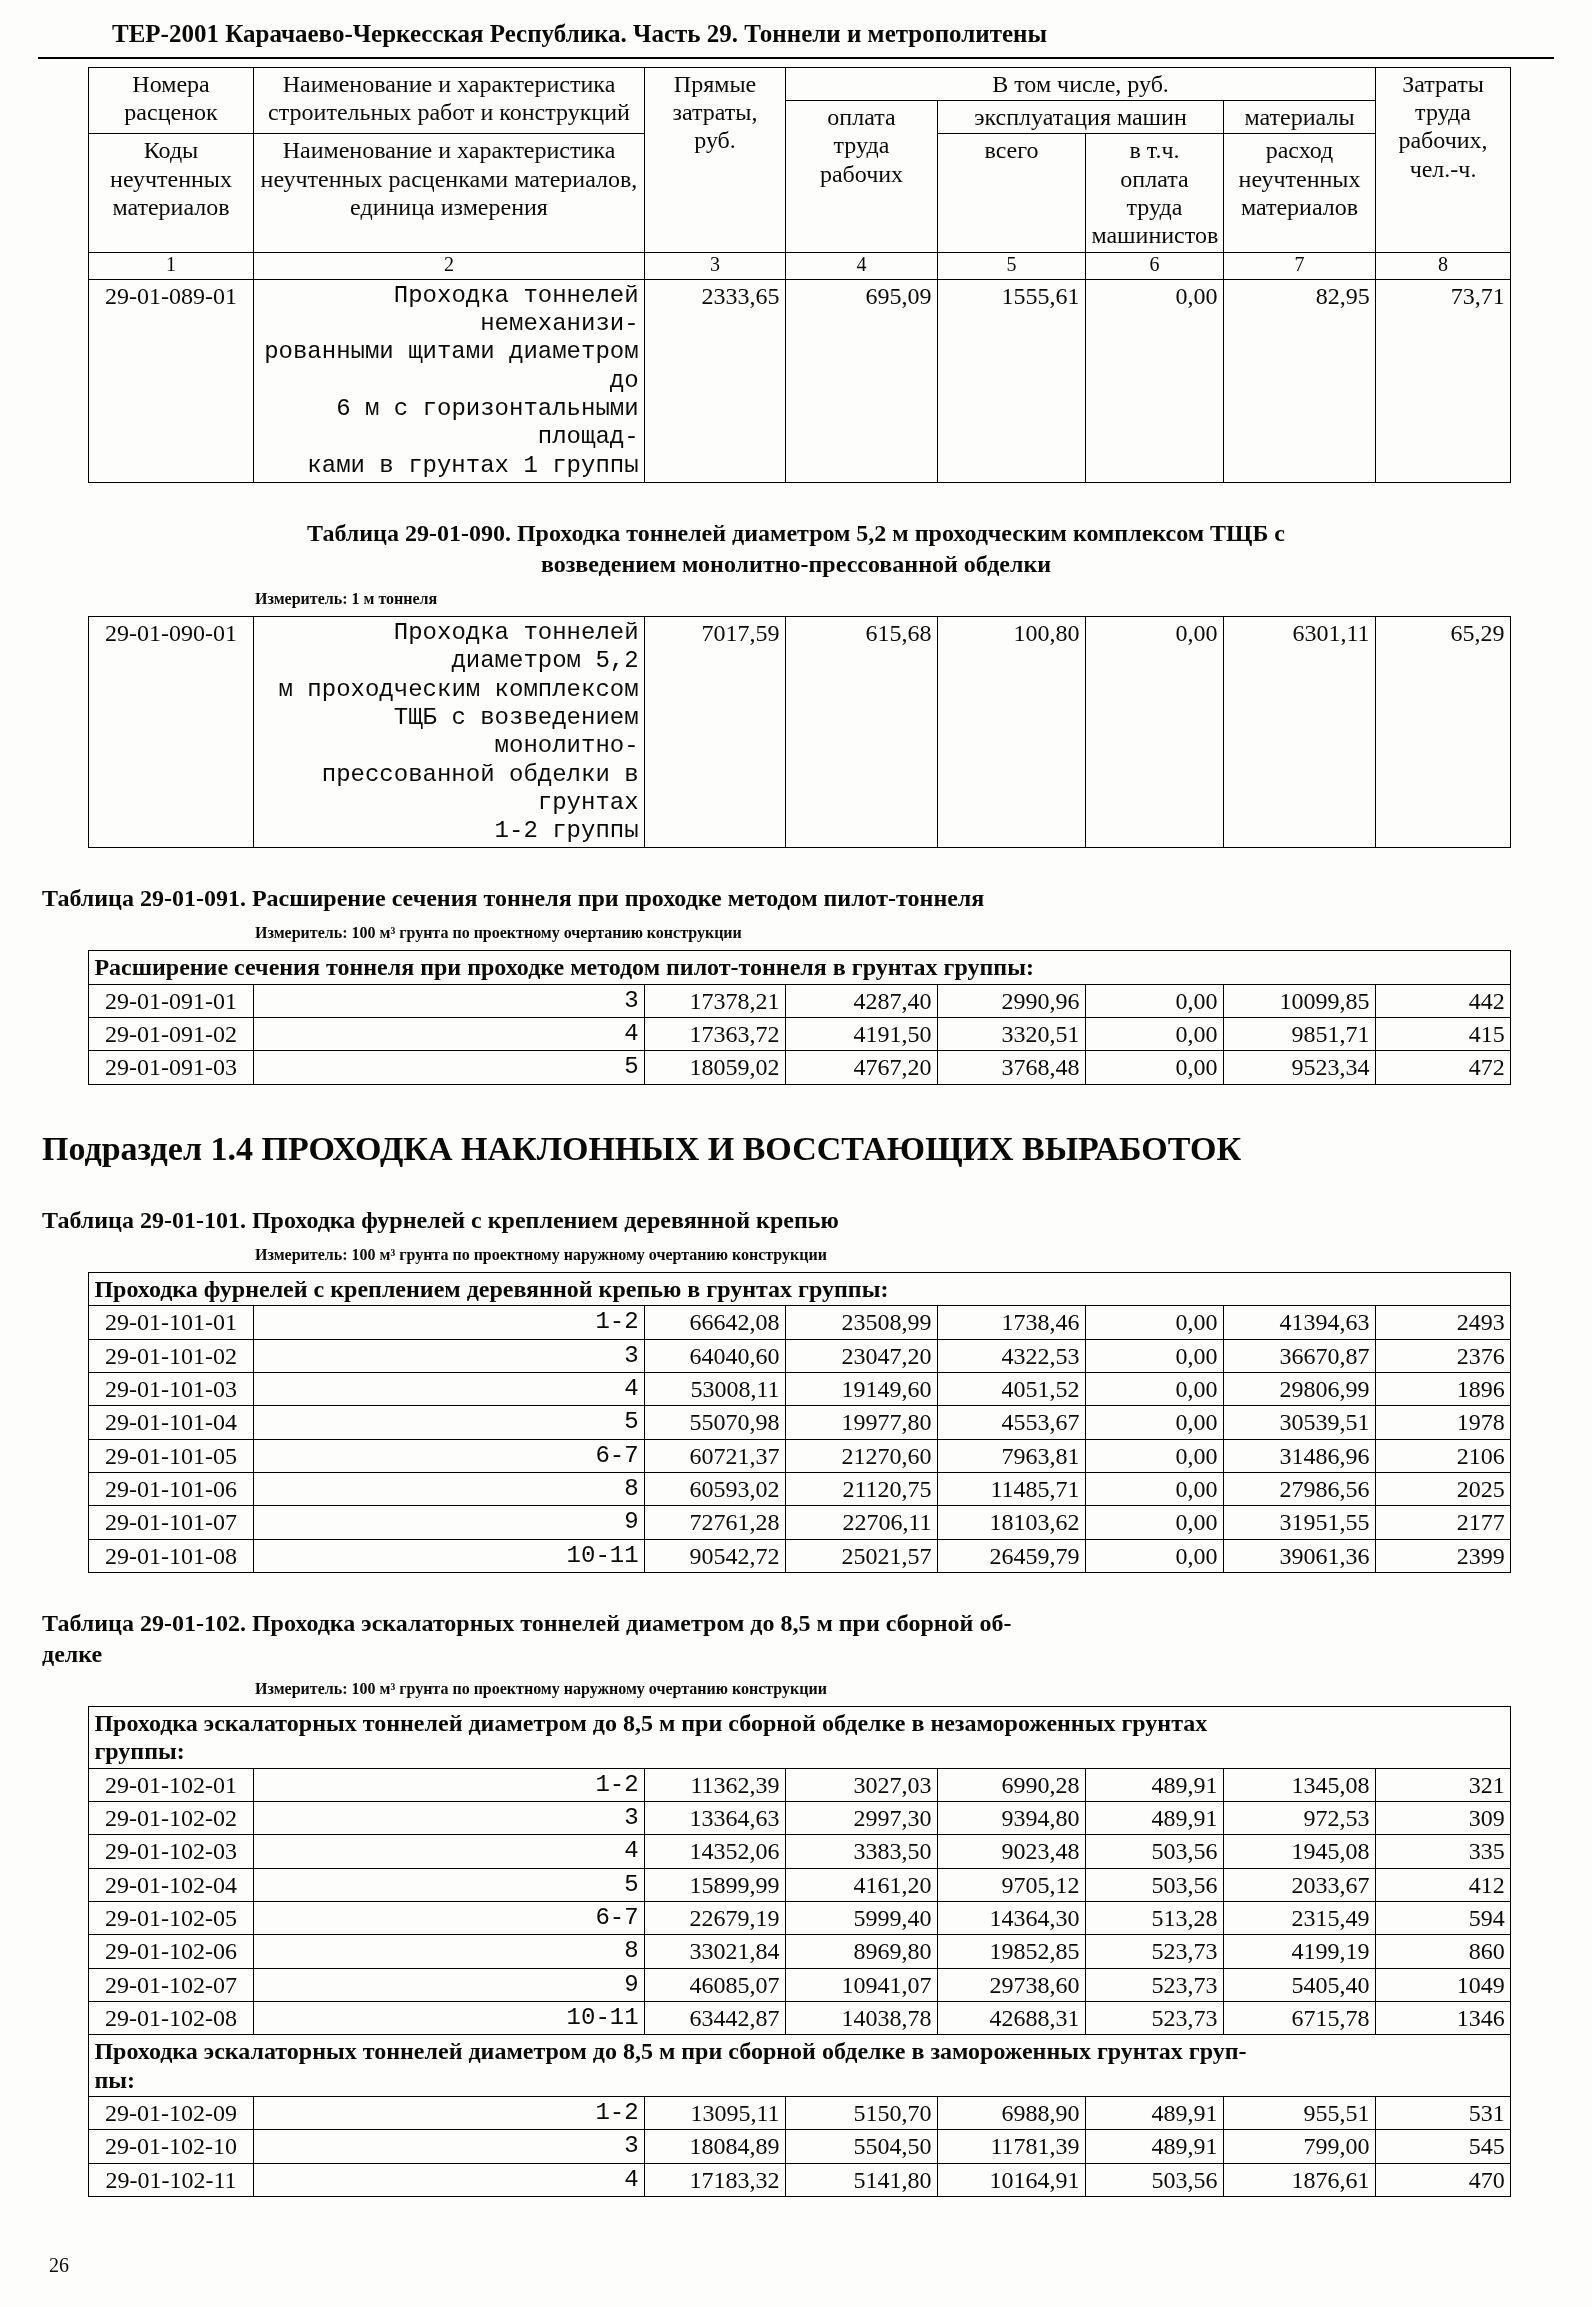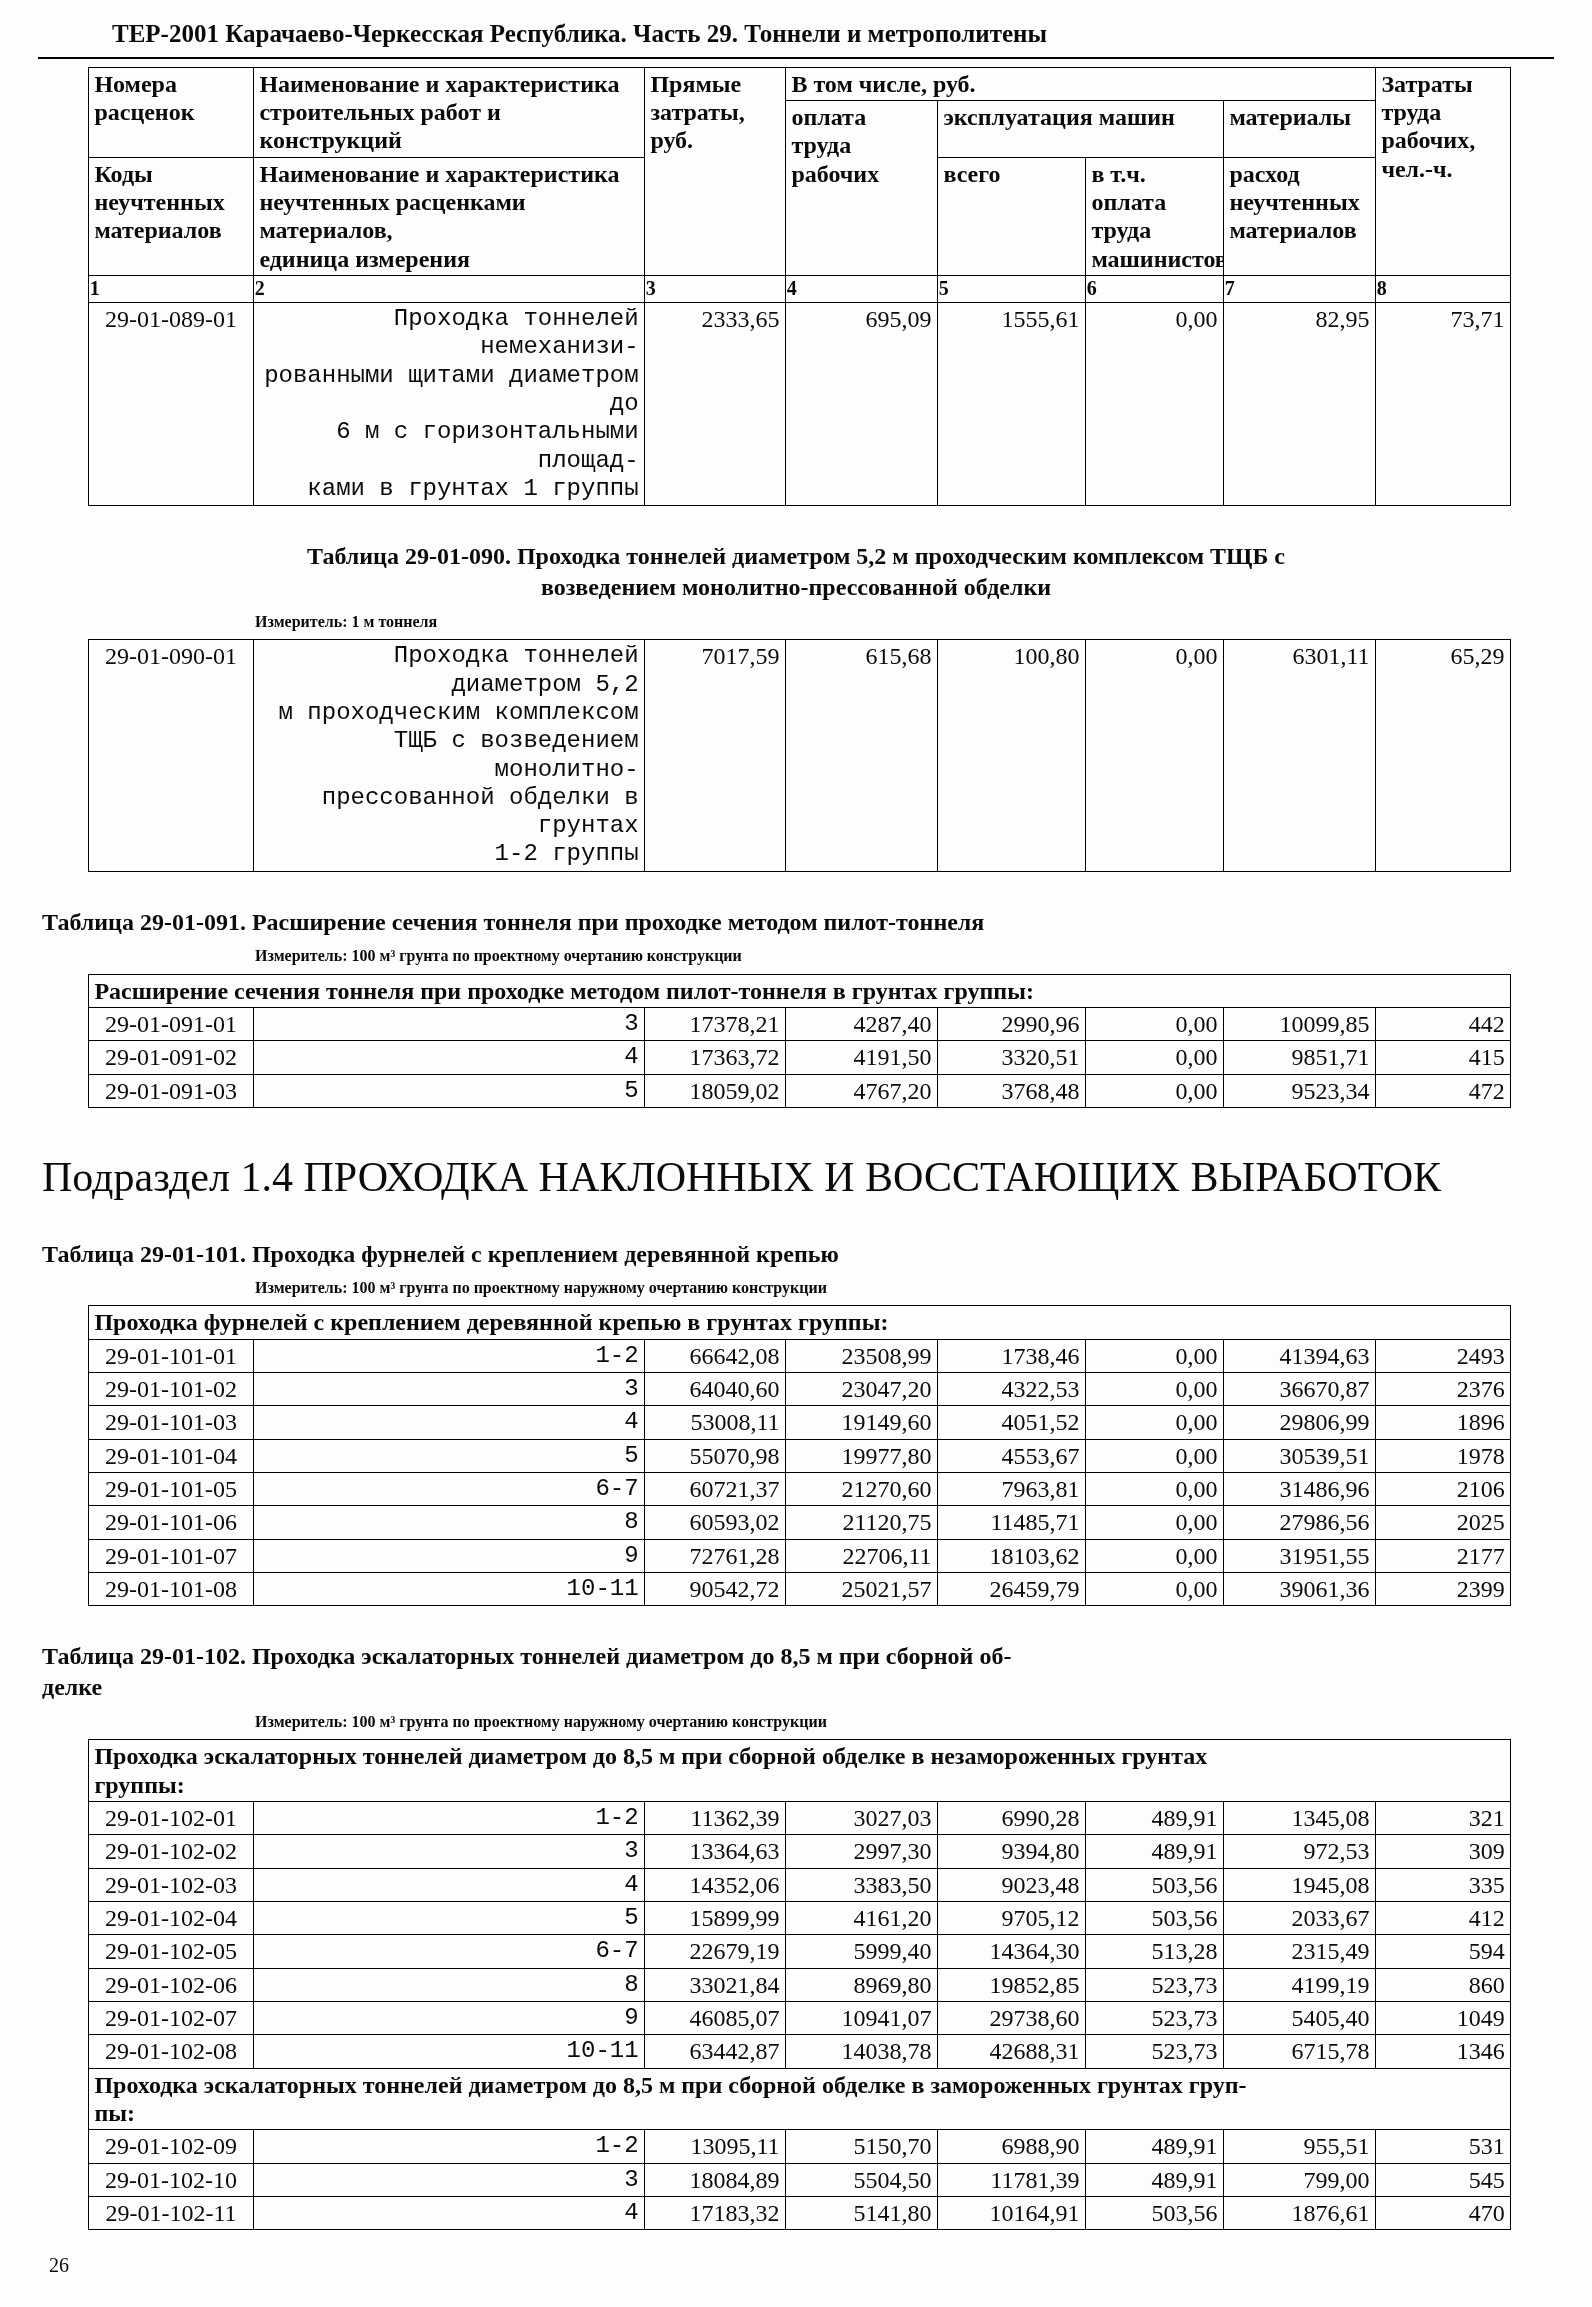--- a/index.html
+++ b/index.html
@@ -30,27 +30,27 @@
   }
   table.rt td {
     border: 1.3px solid #000;
     font-size: 24px;
     line-height: 1.18;
     padding: 2px 5.4px;
     vertical-align: top;
     overflow: hidden;
   }
   thead td {
-    text-align: left;
+    text-align: center;
     vertical-align: middle;
     font-size: 19.5px;
     line-height: 1.15;
     padding: 1.3px 4px;
     white-space: pre-line;
-    font-weight: 700;
+    font-weight: 400;
   }
   tr.hr1 td { height: 31px; }
   tr.hr2 td { height: 31px; }
   tr.hr4 td { height: 27px; font-size: 20px; padding: 0.7px; }
   .cell-code { text-align: center; padding: 2.7px 1.3px; margin-left: 48px; }
   .cell-name { text-align: right; white-space: pre-line; font-family: Liberation Mono, monospace; }
   .cell-num  { text-align: right; padding-right: 6.7px; }
   .grp .cell-name { padding-left: 20px; }
   td.group-head {
     font-weight: 700;
@@ -66,22 +66,22 @@
     white-space: pre-line;
   }
   .tbl-title.centered { text-align: center; }
   .measurer {
     font-weight: 700;
     font-size: 16px;
     line-height: 1.15;
     margin: 6.7px 42px 5.4px 255px;
   }
   .subsection {
-    font-weight: 400;
-    font-size: 42px;
+    font-weight: 700;
+    font-size: 34px;
     line-height: 1.25;
     margin: 43px 42px 17.5px 42px;
   }
   .page-number {
     position: absolute;
     left: 49px;
     bottom: 30px;
     font-size: 20px;
   }
 </style>

